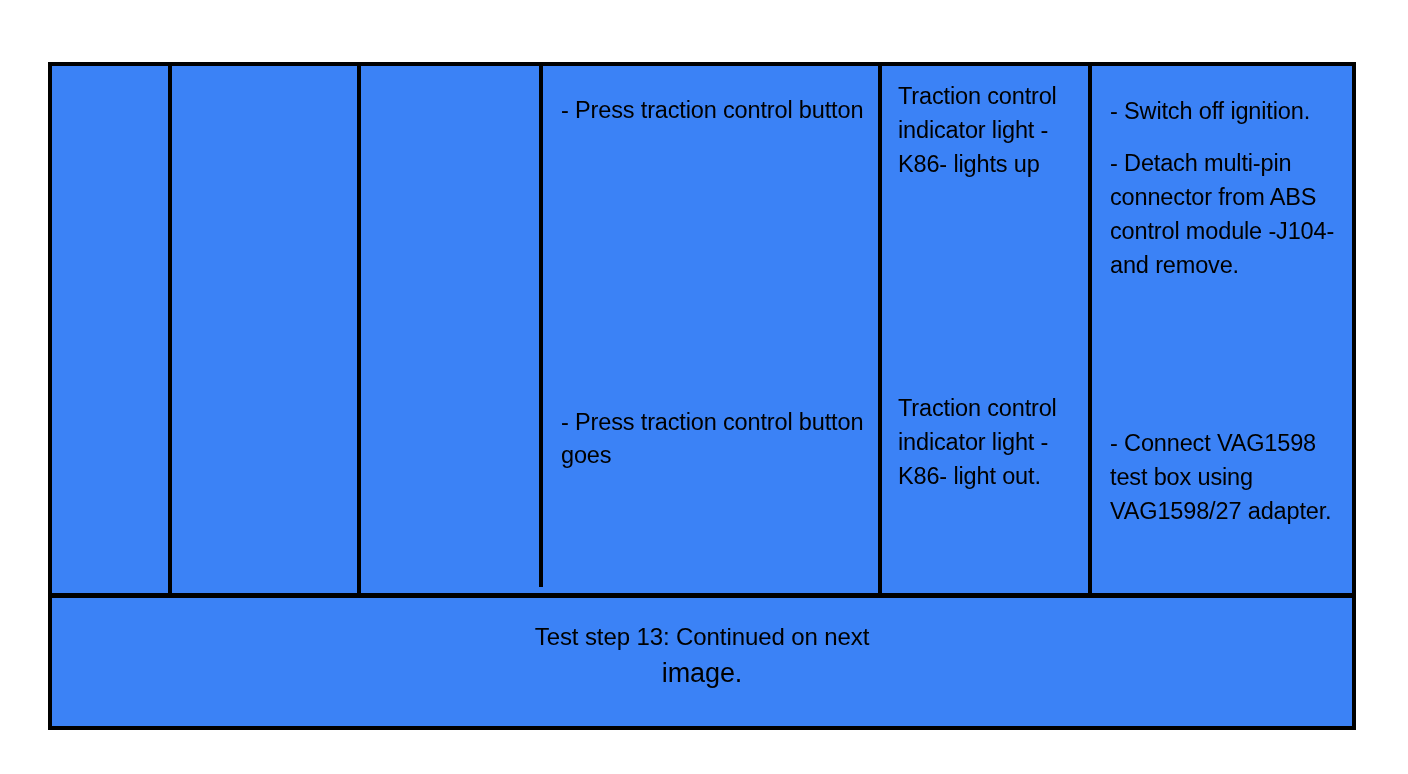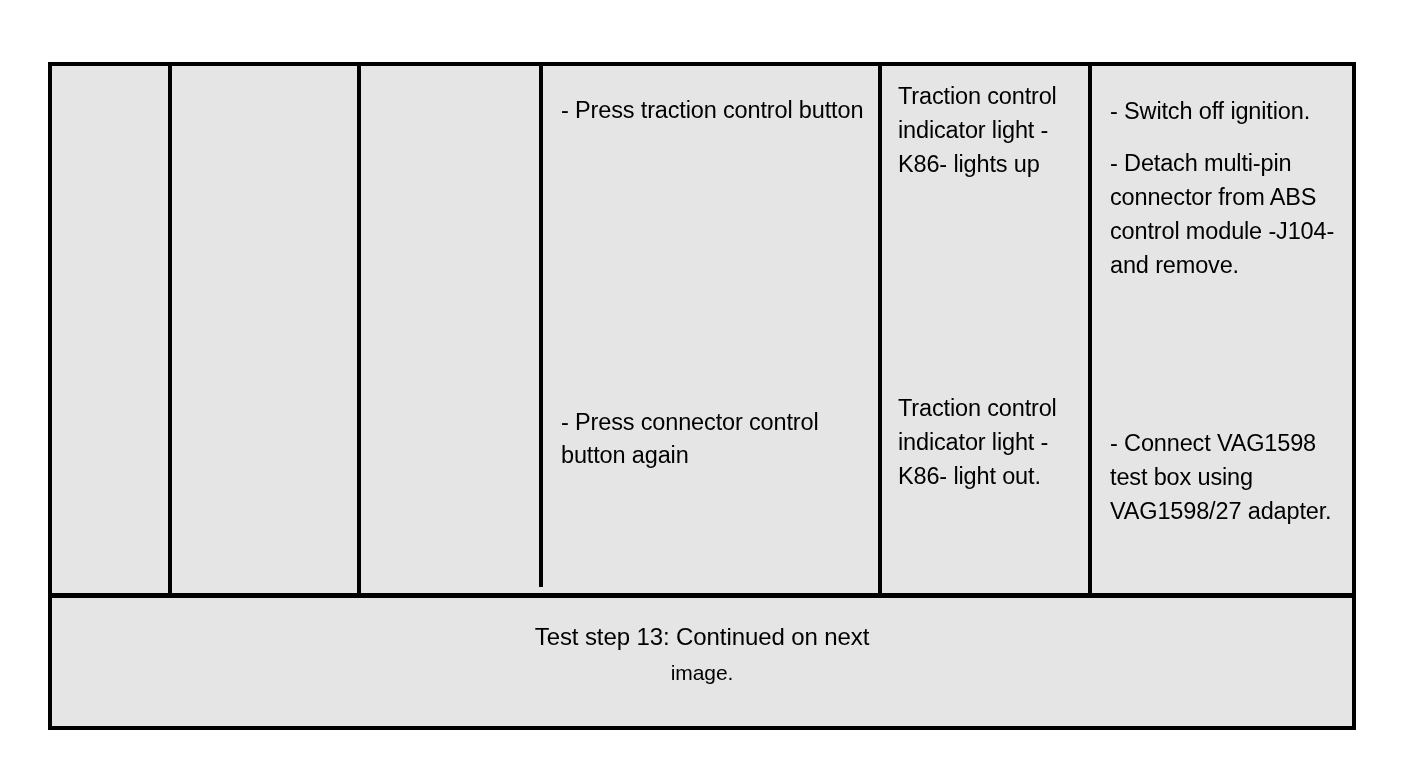--- a/index.html
+++ b/index.html
@@ -29,21 +29,21 @@
 
   
   #test-table {
     position: absolute;
     left: 48px;
     top: 62px;
     width: 1308px;
     height: 668px;
     box-sizing: border-box;
     border: 4px solid #000000;
-    background: #e5e5e5;
+    background: #3b82f6;
   }
 
   
   .data-band {
     position: absolute;
     left: 0;
     top: 0;
     right: 0;
     height: 532px;
     box-sizing: border-box;
@@ -123,21 +123,21 @@
     transform: translateX(-50%);
     top: 20px;
     width: 520px;
     text-align: center;
     font-size: 24px;
     line-height: 36px;
     letter-spacing: -0.1px;
   }
   .caption-text .line2 {
     display: block;
-    font-size: 21px;
+    font-size: 27px;
   }
 </style>
 </head>
 <body>
 
 <div id="page">
 
   <div id="test-table">
 
     <div class="data-band">
@@ -150,21 +150,21 @@
 
       <div class="col" style="left:0;width:116px;"></div>
       <div class="col" style="left:120px;width:185px;"></div>
       <div class="col" style="left:309px;width:178px;"></div>
 
       <div class="col" id="col-action">
         <div class="cellblock row-a">
           <p>- Press traction control button</p>
         </div>
         <div class="cellblock row-b">
-          <p>- Press connector control button again</p>
+          <p>- Press traction control button goes</p>
         </div>
       </div>
 
       <div class="col" id="col-display">
         <div class="cellblock row-a">
           <p>Traction control indicator light -K86- lights up</p>
         </div>
         <div class="cellblock row-b">
           <p>Traction control indicator light -K86- light out.</p>
         </div>

